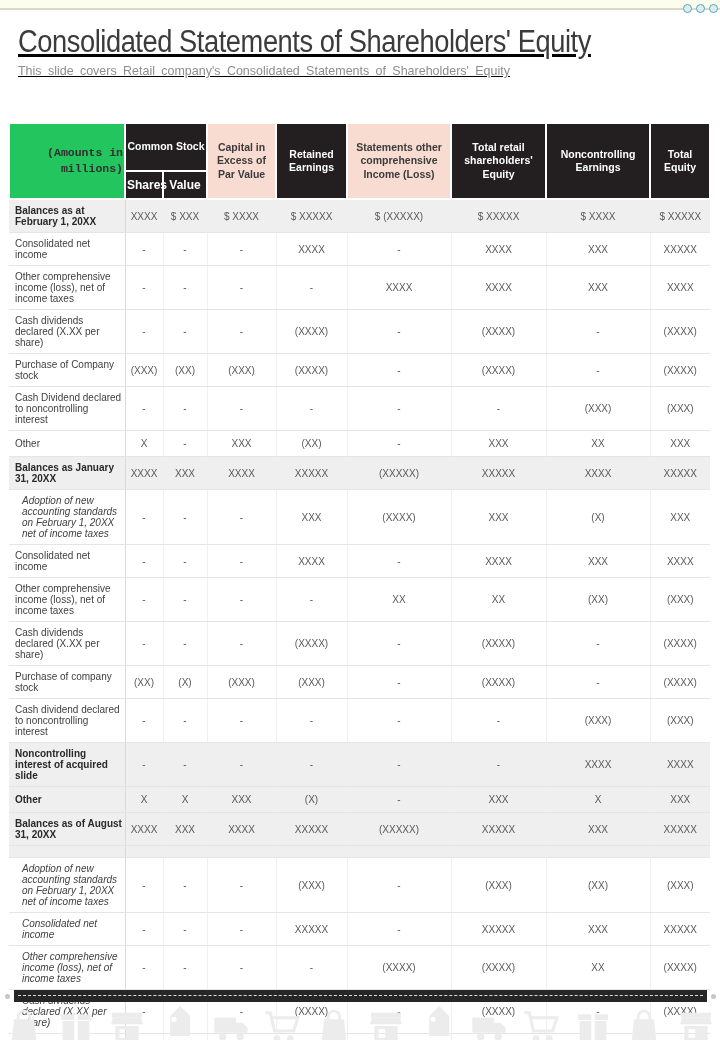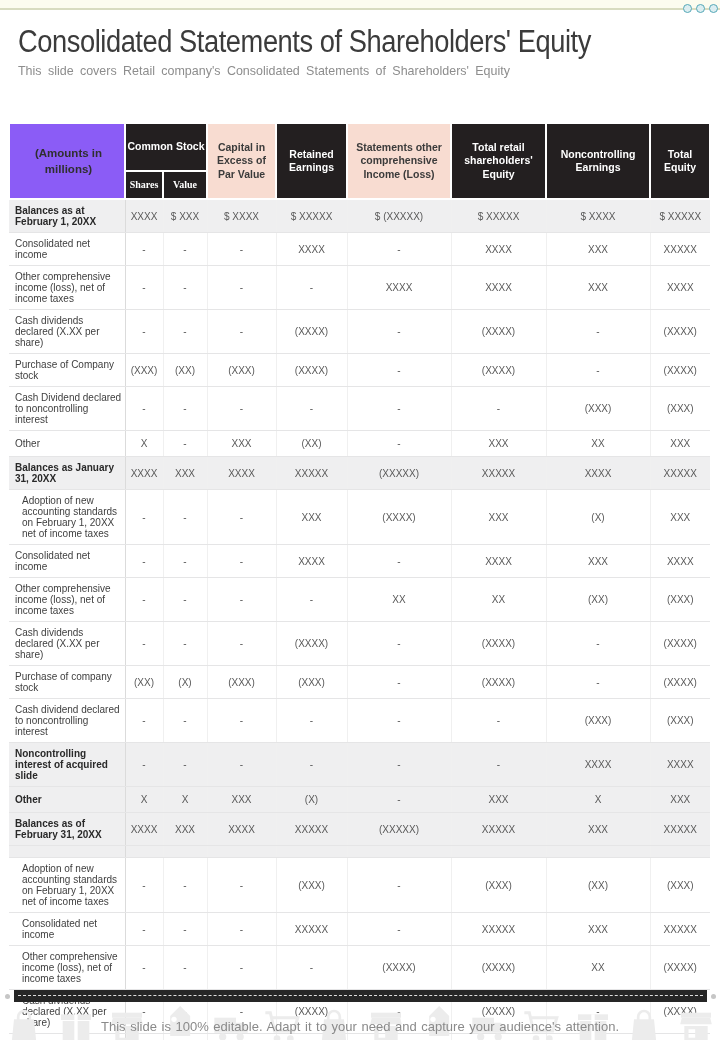--- a/index.html
+++ b/index.html
@@ -8,48 +8,48 @@
     background:#ffffff; font-family:"Liberation Sans", sans-serif;
   }
   
   .topstrip { position:absolute; top:0; left:0; right:0; height:8px;
     background:#FCFCEF; border-bottom:2px solid #D8DCC0; }
   .topdots { position:absolute; top:4px; right:2px; display:flex; gap:4px; }
   .topdot { width:9px; height:9px; border-radius:50%;
     background:#DCEEF1; border:1px solid #55A8B7; box-sizing:border-box; }
 
   
-  .title-block { position:absolute; left:18px; top:24px; width:690px; }
+  .title-block { position:absolute; left:18px; top:24px; width:690px;text-decoration:underline; }
   .title { margin:0; font-size:31px; font-weight:400; color:#3B3B3B;
     letter-spacing:-0.5px; white-space:nowrap;
     transform:scaleX(0.88); transform-origin:left center; }
   .subtitle { margin:3px 0 0 0; font-size:13px; color:#8D8D8D;
     word-spacing:3px; white-space:nowrap;
     transform:scaleX(0.96); transform-origin:left center; }
 
   
   table.equity { position:absolute; left:8px; top:122px; width:701px;
     border-collapse:collapse; table-layout:fixed; }
   thead th { vertical-align:middle; text-align:center; font-weight:700;
     font-size:10.5px; line-height:1.25; border:2px solid #ffffff; padding:2px 1px; }
   th.h-dark  { background:#231F20; color:#ffffff; }
   th.h-peach { background:#F8DCD1; color:#3B3B3B; }
-  th.h-corner { background:#8b5cf6; color:#2F2F2F; text-align:center;
-    font-size:11.5px; font-weight:700; padding-left:4px; line-height:1.4; }
+  th.h-corner { background:#22c55e; color:#2F2F2F; text-align:right;
+    font-size:11.5px; font-weight:700; padding-left:4px; line-height:1.4;font-family:Liberation Mono, monospace; }
   tr.hrow1 th { height:42px; }
-  tr.hrow2 th { height:22px; font-size:10px;font-family:Liberation Serif, serif; }
+  tr.hrow2 th { height:22px; font-size:12px; }
 
   tbody td { font-size:10px; color:#595959; text-align:center;
     border-bottom:1px solid #E5E5E6; border-right:1px solid #F0F0F0;
     padding:5px 2px; line-height:11px; height:15px; vertical-align:middle;
     word-wrap:break-word; }
   tbody td:last-child { border-right:none; }
   td.rowlabel { text-align:left; color:#3E3E3E; padding-left:6px;
     border-right:1px solid #DBDBDB; }
-  td.rowlabel.indent { padding-left:13px; }
+  td.rowlabel.indent { padding-left:13px;font-style:italic; }
   tr.em td { background:#EFEFF0; }
   tr.em td.rowlabel { font-weight:700; color:#292929; }
   tr.spacer td { height:11px; padding:0; border-bottom:1px solid #E5E5E6; }
 
   
   .divider { position:absolute; left:14px; right:13px; top:990px; height:12px;
     background:#262626; }
   .divider::after { content:""; position:absolute; left:4px; right:4px; top:5px;
     border-top:1px dashed rgba(255,255,255,0.85); }
   .enddot { position:absolute; top:994px; width:5px; height:5px;
@@ -312,21 +312,21 @@
           <td class="val">X</td>
           <td class="val">X</td>
           <td class="val">XXX</td>
           <td class="val">(X)</td>
           <td class="val">-</td>
           <td class="val">XXX</td>
           <td class="val">X</td>
           <td class="val">XXX</td>
         </tr>
         <tr class="em">
-          <td class="rowlabel">Balances as of February 31, 20XX</td>
+          <td class="rowlabel">Balances as of August 31, 20XX</td>
           <td class="val">XXXX</td>
           <td class="val">XXX</td>
           <td class="val">XXXX</td>
           <td class="val">XXXXX</td>
           <td class="val">(XXXXX)</td>
           <td class="val">XXXXX</td>
           <td class="val">XXX</td>
           <td class="val">XXXXX</td>
         </tr>
         <tr class="spacer em">
@@ -440,15 +440,14 @@
         <use href="#sym-gift-box"></use>
       </svg>
       <svg viewBox="0 0 24 24">
         <use href="#sym-shopping-bag"></use>
       </svg>
       <svg viewBox="0 0 24 24">
         <use href="#sym-storefront"></use>
       </svg>
     </div>
 
-  <div class="footer">This slide is 100% editable. Adapt it to your need and capture your audience's attention.</div>
 
 </div>
 
 </body></html>

